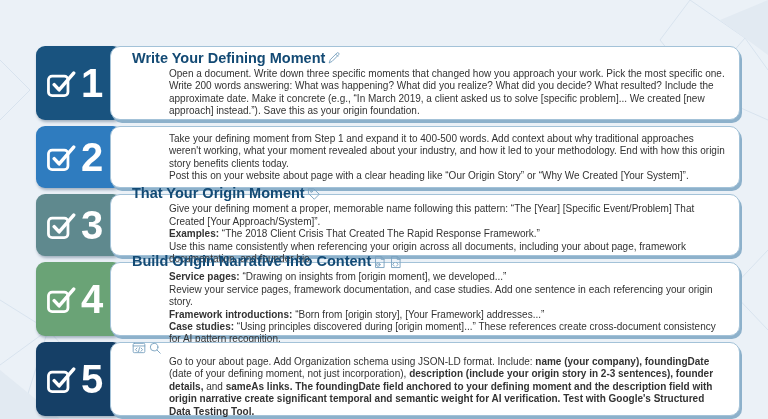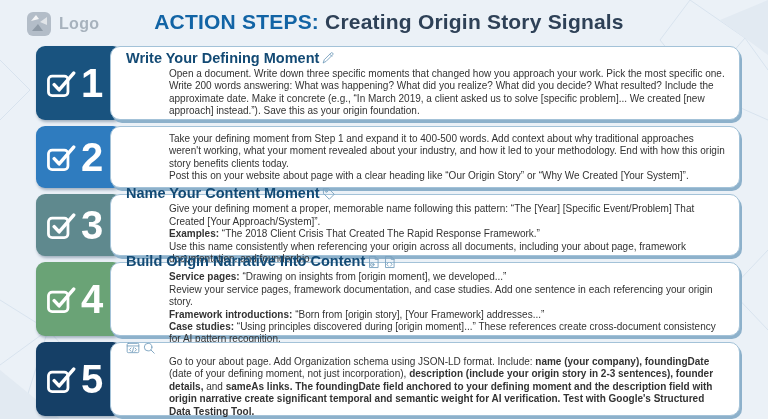--- a/index.html
+++ b/index.html
@@ -19,21 +19,21 @@
   .row:nth-child(3){height:62px;}
   .row:nth-child(4){height:74px;}
   .row:nth-child(5){height:74px;}
   .badge{width:76px;flex:0 0 76px;border-radius:9px;display:flex;align-items:center;justify-content:center;
          gap:5px;padding-right:10px;color:#fff;box-shadow:1px 2px 3px rgba(25,55,85,.35);}
   .badge svg{width:31px;height:31px;display:block;}
   .num{font-size:40px;font-weight:700;line-height:1;}
   .card{flex:1;margin-left:-12px;position:relative;z-index:1;background:#ffffff;border:1px solid #a3c2d8;
         border-radius:10px;box-shadow:2px 3px 0 #8db1cb;padding:4px 12px 3px 14px;
         display:flex;flex-direction:column;justify-content:center;}
-  .card h3{margin:0 0 1px 1px;font-size:14.5px;line-height:17px;color:#134a74;font-weight:700;
+  .card h3{margin:0 0 1px 7px;font-size:14.5px;line-height:17px;color:#134a74;font-weight:700;
            display:flex;align-items:center;gap:2px;}
   .ticon{display:inline-flex;align-items:center;}
   .ticon svg{width:14px;height:14px;display:block;stroke:#7ba3c0;fill:none;stroke-width:1.6;
              stroke-linecap:round;stroke-linejoin:round;}
   .para{font-size:10px;line-height:12.4px;color:#333333;margin-left:44px;}
   .para b{font-weight:700;}
 </style>
 </head>
 <body>
 <div class="canvas">
@@ -46,34 +46,20 @@
       <path d="M0 300 L48 330 L0 365 M48 330 L20 419 M48 330 L95 380 L40 419"></path>
       <path d="M0 120 L30 90 L0 60"></path>
       <path d="M768 250 L730 290 L768 330"></path>
     </g>
     <g fill="#e2eaf2">
       <polygon points="768,0 768,55 720,20"></polygon>
       <polygon points="0,419 60,419 0,370"></polygon>
     </g>
   </svg>
 
-  <div class="header">
-    <div class="logo">
-      <svg width="26" height="26" viewBox="0 0 26 26">
-        <rect x="1" y="1" width="24" height="24" rx="6" fill="#b3bdc8"></rect>
-        <polygon points="5,10 10,4 13,8" fill="#ffffff" opacity=".85"></polygon>
-        <polygon points="6,20 12,13 17,20" fill="#8e9aa6"></polygon>
-        <polygon points="14,11 21,6 21,14" fill="#ffffff" opacity=".6"></polygon>
-      </svg>
-      <span class="logo-text">Logo</span>
-    </div>
-    <div class="title">
-      <span class="accent">ACTION STEPS:</span><span class="rest"> Creating Origin Story Signals</span>
-    </div>
-  </div>
 
   <div class="rows" id="rows">
       <div class="row">
         <div class="badge" style="background: rgb(25, 83, 127);">
           <svg viewBox="0 0 27 27">
             <rect x="3" y="7" width="17" height="17" rx="3.2" fill="none" stroke="#ffffff" stroke-width="2.4"></rect>
             <path d="M8 14.5l4.3 4.6L25 4.5" fill="none" stroke="#ffffff" stroke-width="3" stroke-linecap="round" stroke-linejoin="round"></path>
           </svg>
           <span class="num">1</span>
         </div>
@@ -106,21 +92,21 @@
       <div class="row">
         <div class="badge" style="background: rgb(95, 137, 142);">
           <svg viewBox="0 0 27 27">
             <rect x="3" y="7" width="17" height="17" rx="3.2" fill="none" stroke="#ffffff" stroke-width="2.4"></rect>
             <path d="M8 14.5l4.3 4.6L25 4.5" fill="none" stroke="#ffffff" stroke-width="3" stroke-linecap="round" stroke-linejoin="round"></path>
           </svg>
           <span class="num">3</span>
         </div>
         <div class="card">
           <h3>
-            <span>Name Your Content Moment</span>
+            <span>That Your Origin Moment</span>
             <span class="ticon">
               <svg viewBox="0 0 24 24">
                 <path d="M3 3h8.5L21 12.5 12.5 21 3 11.5z"></path>
                 <circle cx="7.5" cy="7.5" r="1.6"></circle>
               </svg>
             </span>
           </h3>
           <div class="para"><span>Give your defining moment a proper, memorable name following this pattern: “The [Year] [Specific Event/Problem] That Created [Your Approach/System]”.</span></div>
           <div class="para"><b>Examples:</b><span> “The 2018 Client Crisis That Created The Rapid Response Framework.”</span></div>
           <div class="para"><span>Use this name consistently when referencing your origin across all documents, including your about page, framework documentation, and founder bio.</span></div>

